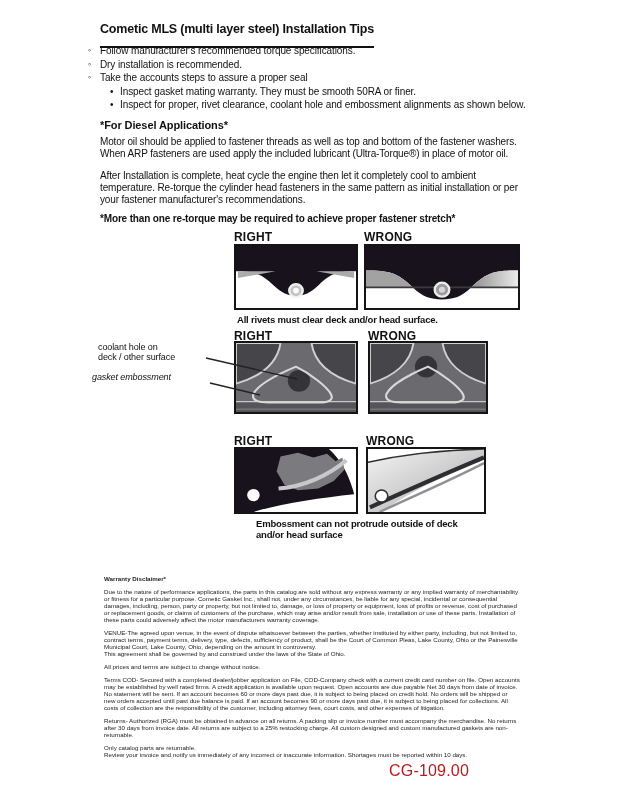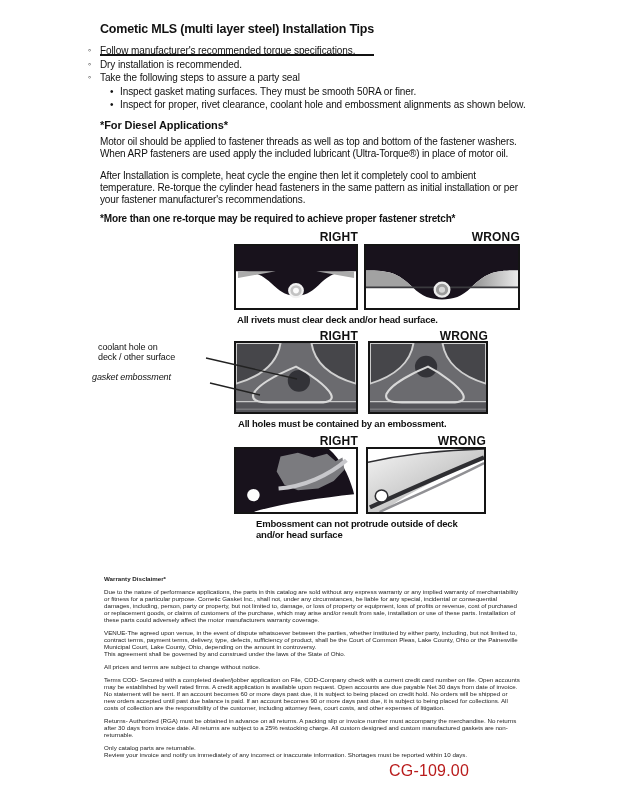--- a/index.html
+++ b/index.html
@@ -3,28 +3,28 @@
 <meta charset="utf-8">
 <style>
   html,body{margin:0;padding:0;background:#ffffff;}
   #page{
     position:relative;width:618px;height:800px;background:#ffffff;overflow:hidden;
     font-family:"Liberation Sans","DejaVu Sans",sans-serif;color:#111;
   }
   .abs{position:absolute;}
   .title{
     font-size:12.5px;font-weight:700;letter-spacing:-0.2px;
-    border-bottom:2px solid #111;padding-bottom:18px;white-space:nowrap;
+    border-bottom:2px solid #111;padding-bottom:10px;white-space:nowrap;
   }
   .bullet-row{display:flex;font-size:10px;line-height:13.5px;letter-spacing:-0.1px;white-space:nowrap;}
   .bullet-glyph{width:12px;text-align:left;font-size:9px;}
   .sub .bullet-glyph{font-size:10px;width:10px;}
   .h2{font-size:11px;font-weight:700;letter-spacing:-0.1px;white-space:nowrap;}
   .para{font-size:10px;line-height:12px;letter-spacing:-0.15px;width:432px;}
-  .dlabel{font-size:12px;font-weight:700;text-align:right;letter-spacing:0.2px;}
+  .dlabel{font-size:12px;font-weight:700;text-align:left;letter-spacing:0.2px;}
   .caption{font-size:9.5px;font-weight:700;letter-spacing:-0.2px;white-space:nowrap;}
   .dbox{border:2px solid #141414;box-sizing:border-box;background:#fff;}
   .dbox svg{display:block;width:100%;height:100%;}
   .callout{font-size:9px;line-height:10px;text-align:left;letter-spacing:-0.1px;}
   .legal{width:416px;font-size:6.2px;line-height:7px;letter-spacing:0;color:#222;}
   .legal p{margin:0 0 6px 0;}
   .legal p.tight{margin-bottom:0;}
   .legal .lh{font-weight:700;margin:0 0 6px 0;}
   .footer-code{font-size:16px;letter-spacing:0.2px;color:#b91c1c;}
   .leader{pointer-events:none;}
@@ -40,25 +40,25 @@
     <div class="bullet-row">
       <span class="bullet-glyph">◦</span>
       <span>Follow manufacturer's recommended torque specifications.</span>
     </div>
     <div class="bullet-row">
       <span class="bullet-glyph">◦</span>
       <span>Dry installation is recommended.</span>
     </div>
     <div class="bullet-row">
       <span class="bullet-glyph">◦</span>
-      <span>Take the following steps to assure a party seal</span>
+      <span>Take the accounts steps to assure a proper seal</span>
     </div>
     <div class="bullet-row sub" style="margin-left:22px;">
       <span class="bullet-glyph">•</span>
-      <span>Inspect gasket mating surfaces.  They must be smooth 50RA or finer.</span>
+      <span>Inspect gasket mating warranty.  They must be smooth 50RA or finer.</span>
     </div>
     <div class="bullet-row sub" style="margin-left:22px;">
       <span class="bullet-glyph">•</span>
       <span>Inspect for proper, rivet clearance, coolant hole and embossment alignments as shown below.</span>
     </div>
   </div>
 
   <div class="abs h2" style="left:100px;top:119px;">*For Diesel Applications*</div>
   <div class="abs para" style="left:100px;top:136px;">Motor oil should be applied to fastener threads as well as top and bottom of the fastener washers. When ARP fasteners are used apply the included lubricant (Ultra-Torque®) in place of motor oil.</div>
   <div class="abs para" style="left:100px;top:170px;">After Installation is complete, heat cycle the engine then let it completely cool to ambient temperature. Re-torque the cylinder head fasteners in the same pattern as initial installation or per your fastener manufacturer's recommendations.</div>
@@ -129,21 +129,20 @@
       <circle cx="58" cy="25" r="11.5" fill="#333338"></circle>
       <path stroke-width="2.2" fill="none" d="M60 25 C74 32 92 46 96 54 C99 60 95 63 84 63 L33 63 C21 63 15 60 17 54 C22 43 46 31 60 25 Z" stroke="#d8d8d8"></path>
     </svg>
   </div>
 
   <svg class="abs leader" style="left:200px;top:352px;z-index:5;" width="110" height="50" viewBox="0 0 110 50">
     <line x1="6" y1="6" x2="97" y2="27" stroke="#222" stroke-width="1.3"></line>
     <line x1="10" y1="31" x2="60" y2="43" stroke="#222" stroke-width="1.3"></line>
   </svg>
 
-  <div class="abs caption" style="left:238px;top:418px;">All holes must be contained by an embossment.</div>
 
   <div class="abs dlabel" style="left:234px;top:434px;width:124px;">RIGHT</div>
   <div class="abs dlabel" style="left:366px;top:434px;width:120px;">WRONG</div>
 
   <div class="abs dbox" style="left:234px;top:447px;width:124px;height:67px;">
     <svg viewBox="0 0 124 67" preserveAspectRatio="none">
       <path d="M0 0 H96 C108 11 116 26 121 44 L122 48 C86 52 46 58 18 67 L0 67 Z" fill="#18121c"></path>
       <path fill="#7b7b7f" d="M46 8 L64 4 L80 9 L94 5 L103 13 L110 9 L112 22 L101 34 L85 42 L64 44 L50 38 L42 24 Z"></path>
       <path d="M44 42 C70 40 96 28 114 12" stroke="#c8c8cc" stroke-width="4.5" fill="none"></path>
       <circle cx="18" cy="49" r="6.5" fill="#fdfdfd"></circle>

